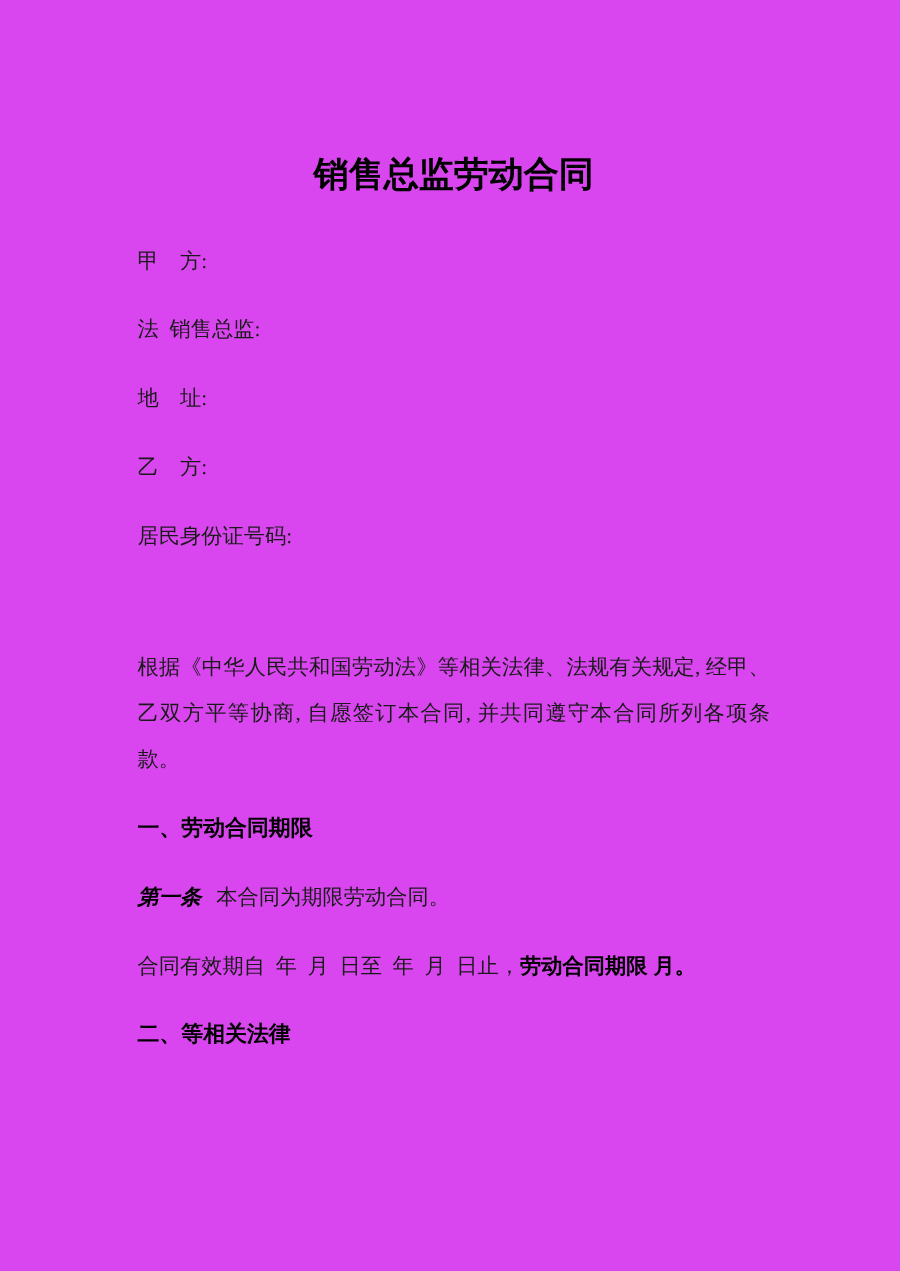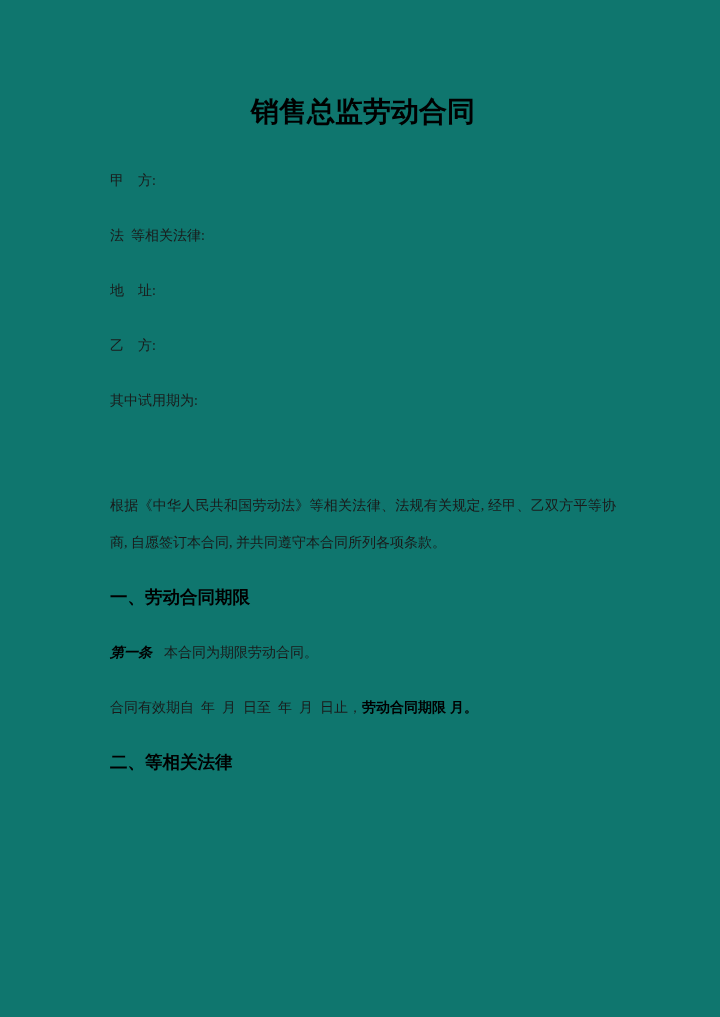--- a/index.html
+++ b/index.html
@@ -11,36 +11,36 @@
     width: 720px;
     height: 1017px;
     overflow: hidden;
     color: #1a1a1a;
     font-family: "Liberation Serif", serif;
   }
   .page {
     box-sizing: border-box;
     width: 720px;
     height: 1017px;
-    padding: 92px 104px 40px 110px;
-    background: #0f766e;
+    padding: 120px 104px 40px 110px;
+    background: #d946ef;
   }
   .doc-title {
     margin: 0 0 30px 0;
     font-family: "Liberation Sans", sans-serif;
     font-weight: 700;
     font-size: 28px;
     line-height: 40px;
     text-align: center;
     color: #000000;
     white-space: pre-wrap;
   }
   p {
     margin: 0 0 18px 0;
-    font-size: 14px;
+    font-size: 17px;
     line-height: 37px;
     white-space: pre-wrap;
     text-align: justify;
     text-justify: inter-ideograph;
   }
   .field {
     text-align: left;
   }
   .preamble {
     margin-top: 68px;
@@ -69,24 +69,24 @@
   }
 </style>
 </head>
 <body>
 
 <div class="page">
 
   <h1 class="doc-title">销售总监劳动合同</h1>
 
   <p class="field">甲　方:</p>
-  <p class="field">法  等相关法律:</p>
+  <p class="field">法  销售总监:</p>
   <p class="field">地　址:</p>
   <p class="field">乙　方:</p>
-  <p class="field">其中试用期为:</p>
+  <p class="field">居民身份证号码:</p>
 
   <p class="preamble">根据《中华人民共和国劳动法》等相关法律、法规有关规定, 经甲、乙双方平等协商, 自愿签订本合同, 并共同遵守本合同所列各项条款。</p>
 
   <h2 class="sec-heading">一、劳动合同期限</h2>
 
   <p class="clause"><span class="clause-label">第一条</span><span>本合同为期限劳动合同。</span></p>
 
   <p class="clause"><span>合同有效期自  年  月  日至  年  月  日止，</span><span class="bold-term">劳动合同期限 月。</span></p>
 
   <h2 class="sec-heading">二、等相关法律</h2>

